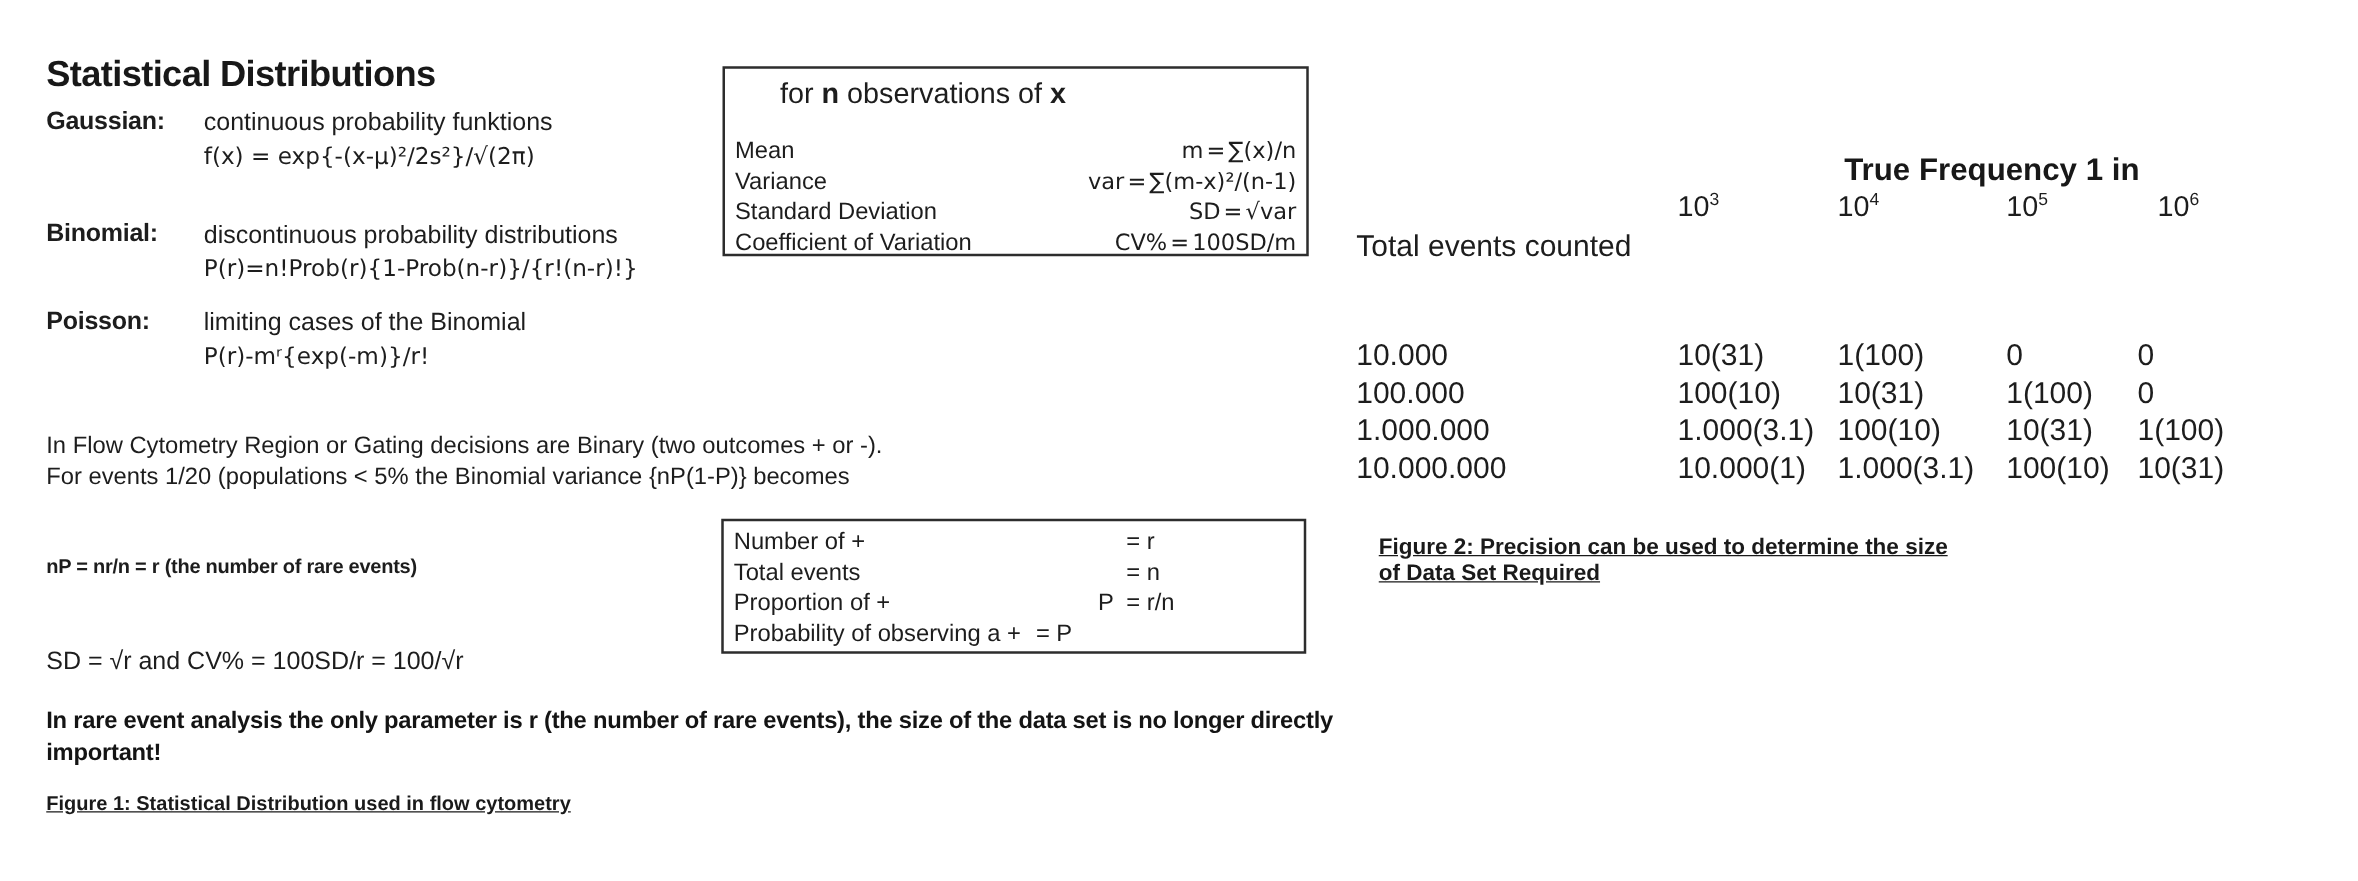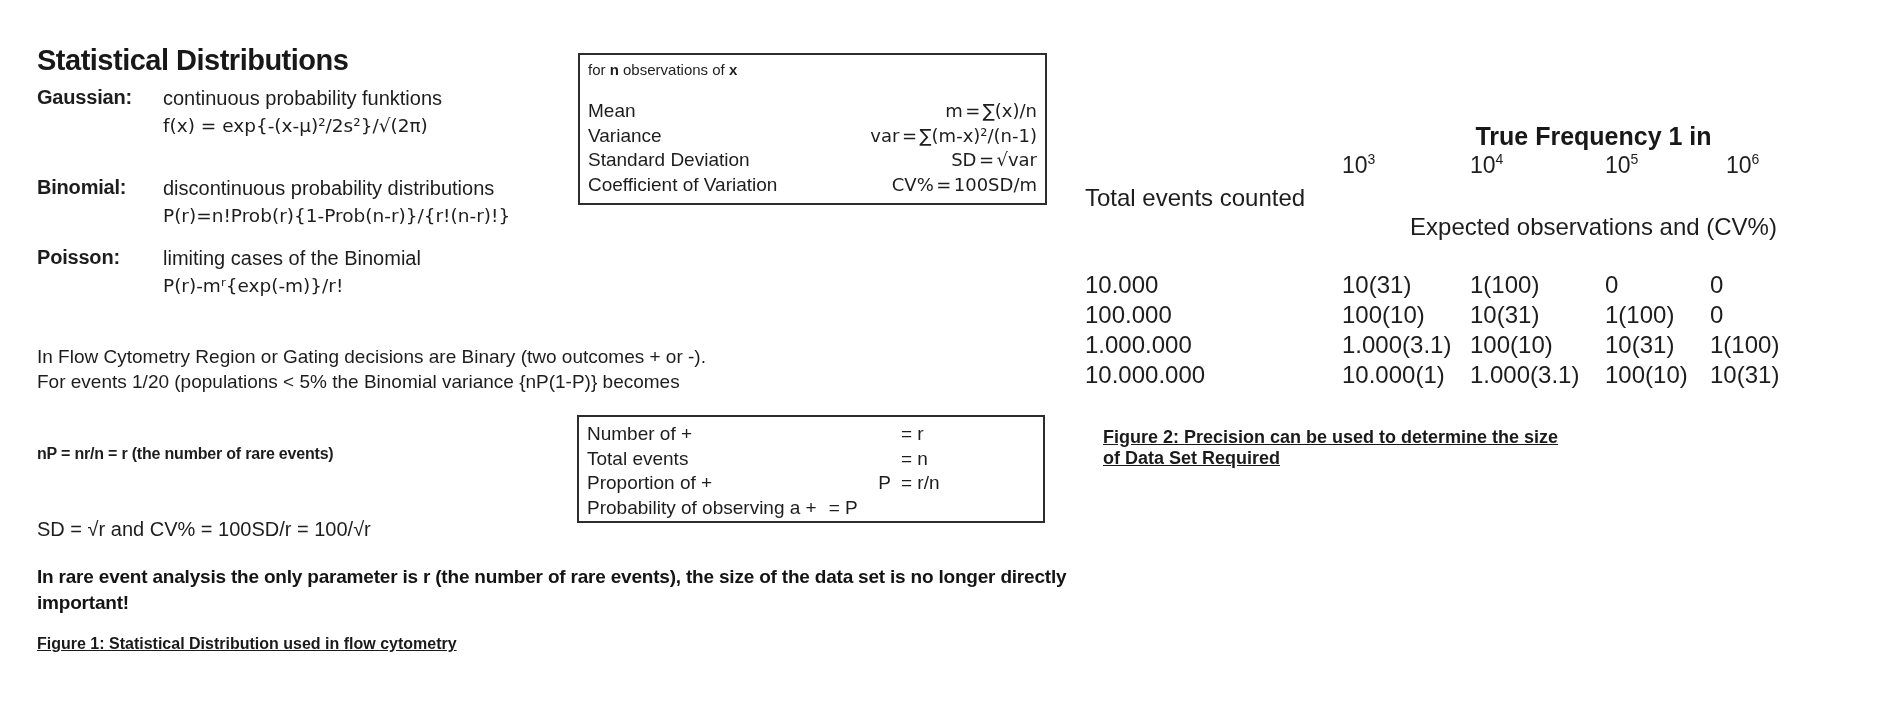--- a/index.html
+++ b/index.html
@@ -21,21 +21,21 @@
   .dist-term { font-weight:700; font-size:20px; letter-spacing:-0.2px; }
   .dist-desc { font-size:20px; line-height:25px; }
   .dist-formula { font-family:"DejaVu Sans", sans-serif; font-size:18.5px; line-height:25px; margin-top:2px; }
   .dist-gaussian { top:86px; }
   .dist-binomial { top:176px; }
   .dist-poisson  { top:246px; }
 
   
   .box { position:absolute; border:2px solid #2d2d2d; background:#ffffff; }
   .box1 { left:578px; top:53px; width:469px; height:152px; padding:6px 8px; }
-  .box1-header { font-size:15px; }
+  .box1-header { font-size:23px;margin-left:36px; }
   .box1-rows { margin-top:21px; }
   .srow { display:grid; grid-template-columns:1fr 48px 20px auto; font-size:19px; line-height:24.5px; }
   .srow .sym,.srow .eq,.srow .expr { font-family:"DejaVu Sans", sans-serif; font-size:18px; }
   .srow .sym { text-align:right; }
   .srow .eq  { text-align:center; }
 
   .box2 { left:577px; top:415px; width:468px; height:108px; padding:5px 8px; }
   .brow { display:flex; font-size:19px; line-height:24.5px; }
   .brow .sp { flex:1 1 auto; }
   .brow .bsym { width:26px; text-align:right; margin-right:10px; }
@@ -172,21 +172,20 @@
   <div class="f2-title">True Frequency 1 in</div>
 
   <div class="f2-powers">
     <span class="pow pc1"><span>10</span><sup>3</sup></span>
     <span class="pow pc2"><span>10</span><sup>4</sup></span>
     <span class="pow pc3"><span>10</span><sup>5</sup></span>
     <span class="pow pc4"><span>10</span><sup>6</sup></span>
   </div>
 
   <div class="f2-rowlabel">Total events counted</div>
-  <div class="f2-subtitle">Expected observations and (CV%)</div>
 
   <div class="f2-table">
     <div class="f2-row">
       <span>10.000</span>
       <span>10(31)</span>
       <span>1(100)</span>
       <span>0</span>
       <span>0</span>
     </div>
     <div class="f2-row">

